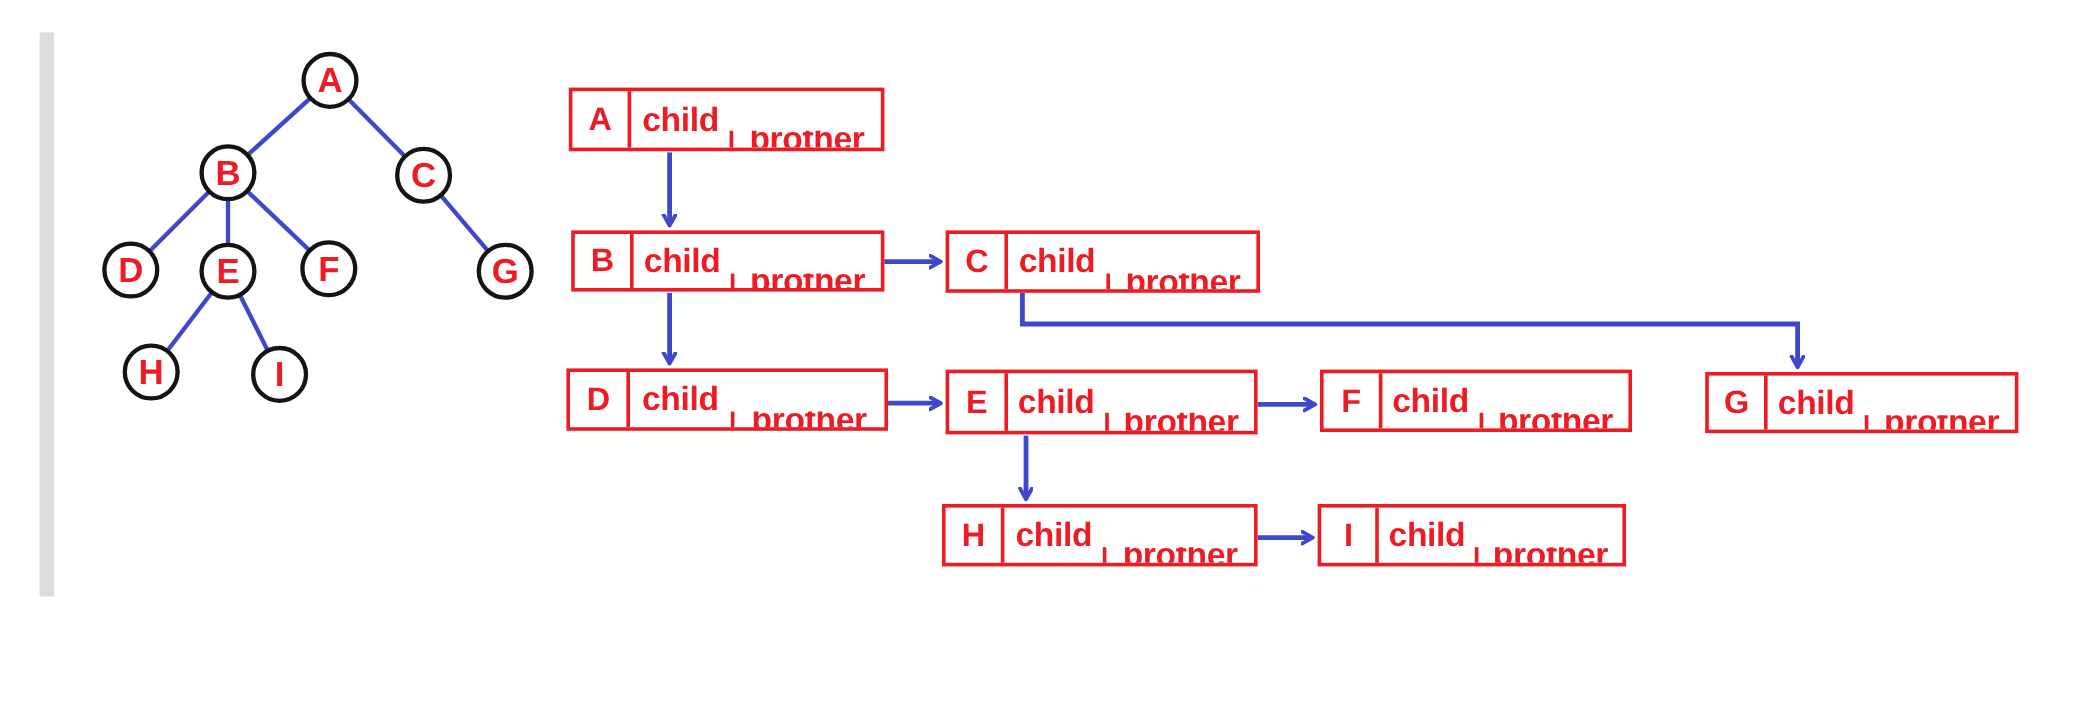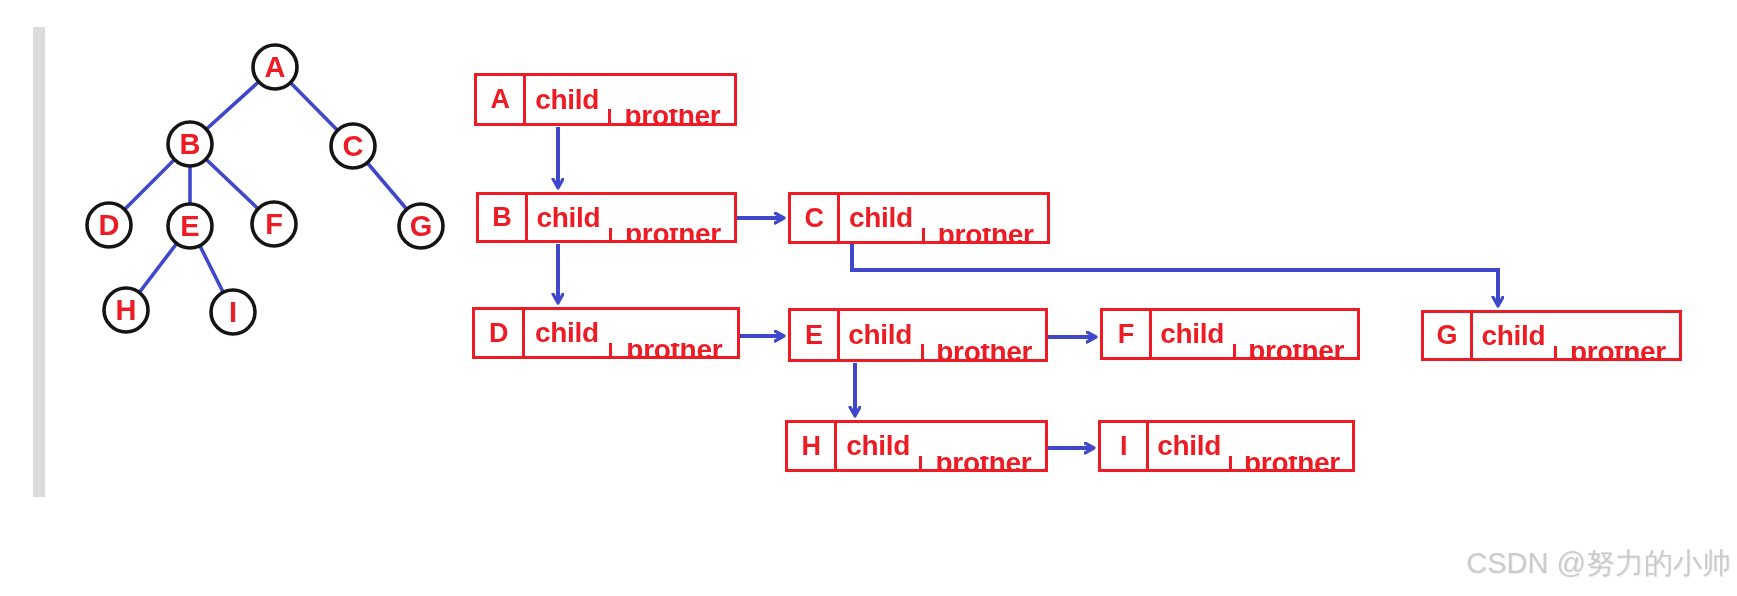--- a/index.html
+++ b/index.html
@@ -170,14 +170,13 @@
         <div class="nb-cell child">child</div>
         <div class="nb-cell brother">brother</div>
       </div>
       <div class="node-box" style="left: 1098px; top: 420px; width: 257px; height: 52px;">
         <div class="nb-cell letter">I</div>
         <div class="nb-cell child">child</div>
         <div class="nb-cell brother">brother</div>
       </div>
     </div>
 
-  <div class="watermark" style="color: rgb(203, 203, 203);">CSDN @努力的小帅</div>
 </div>
 
 </body></html>

